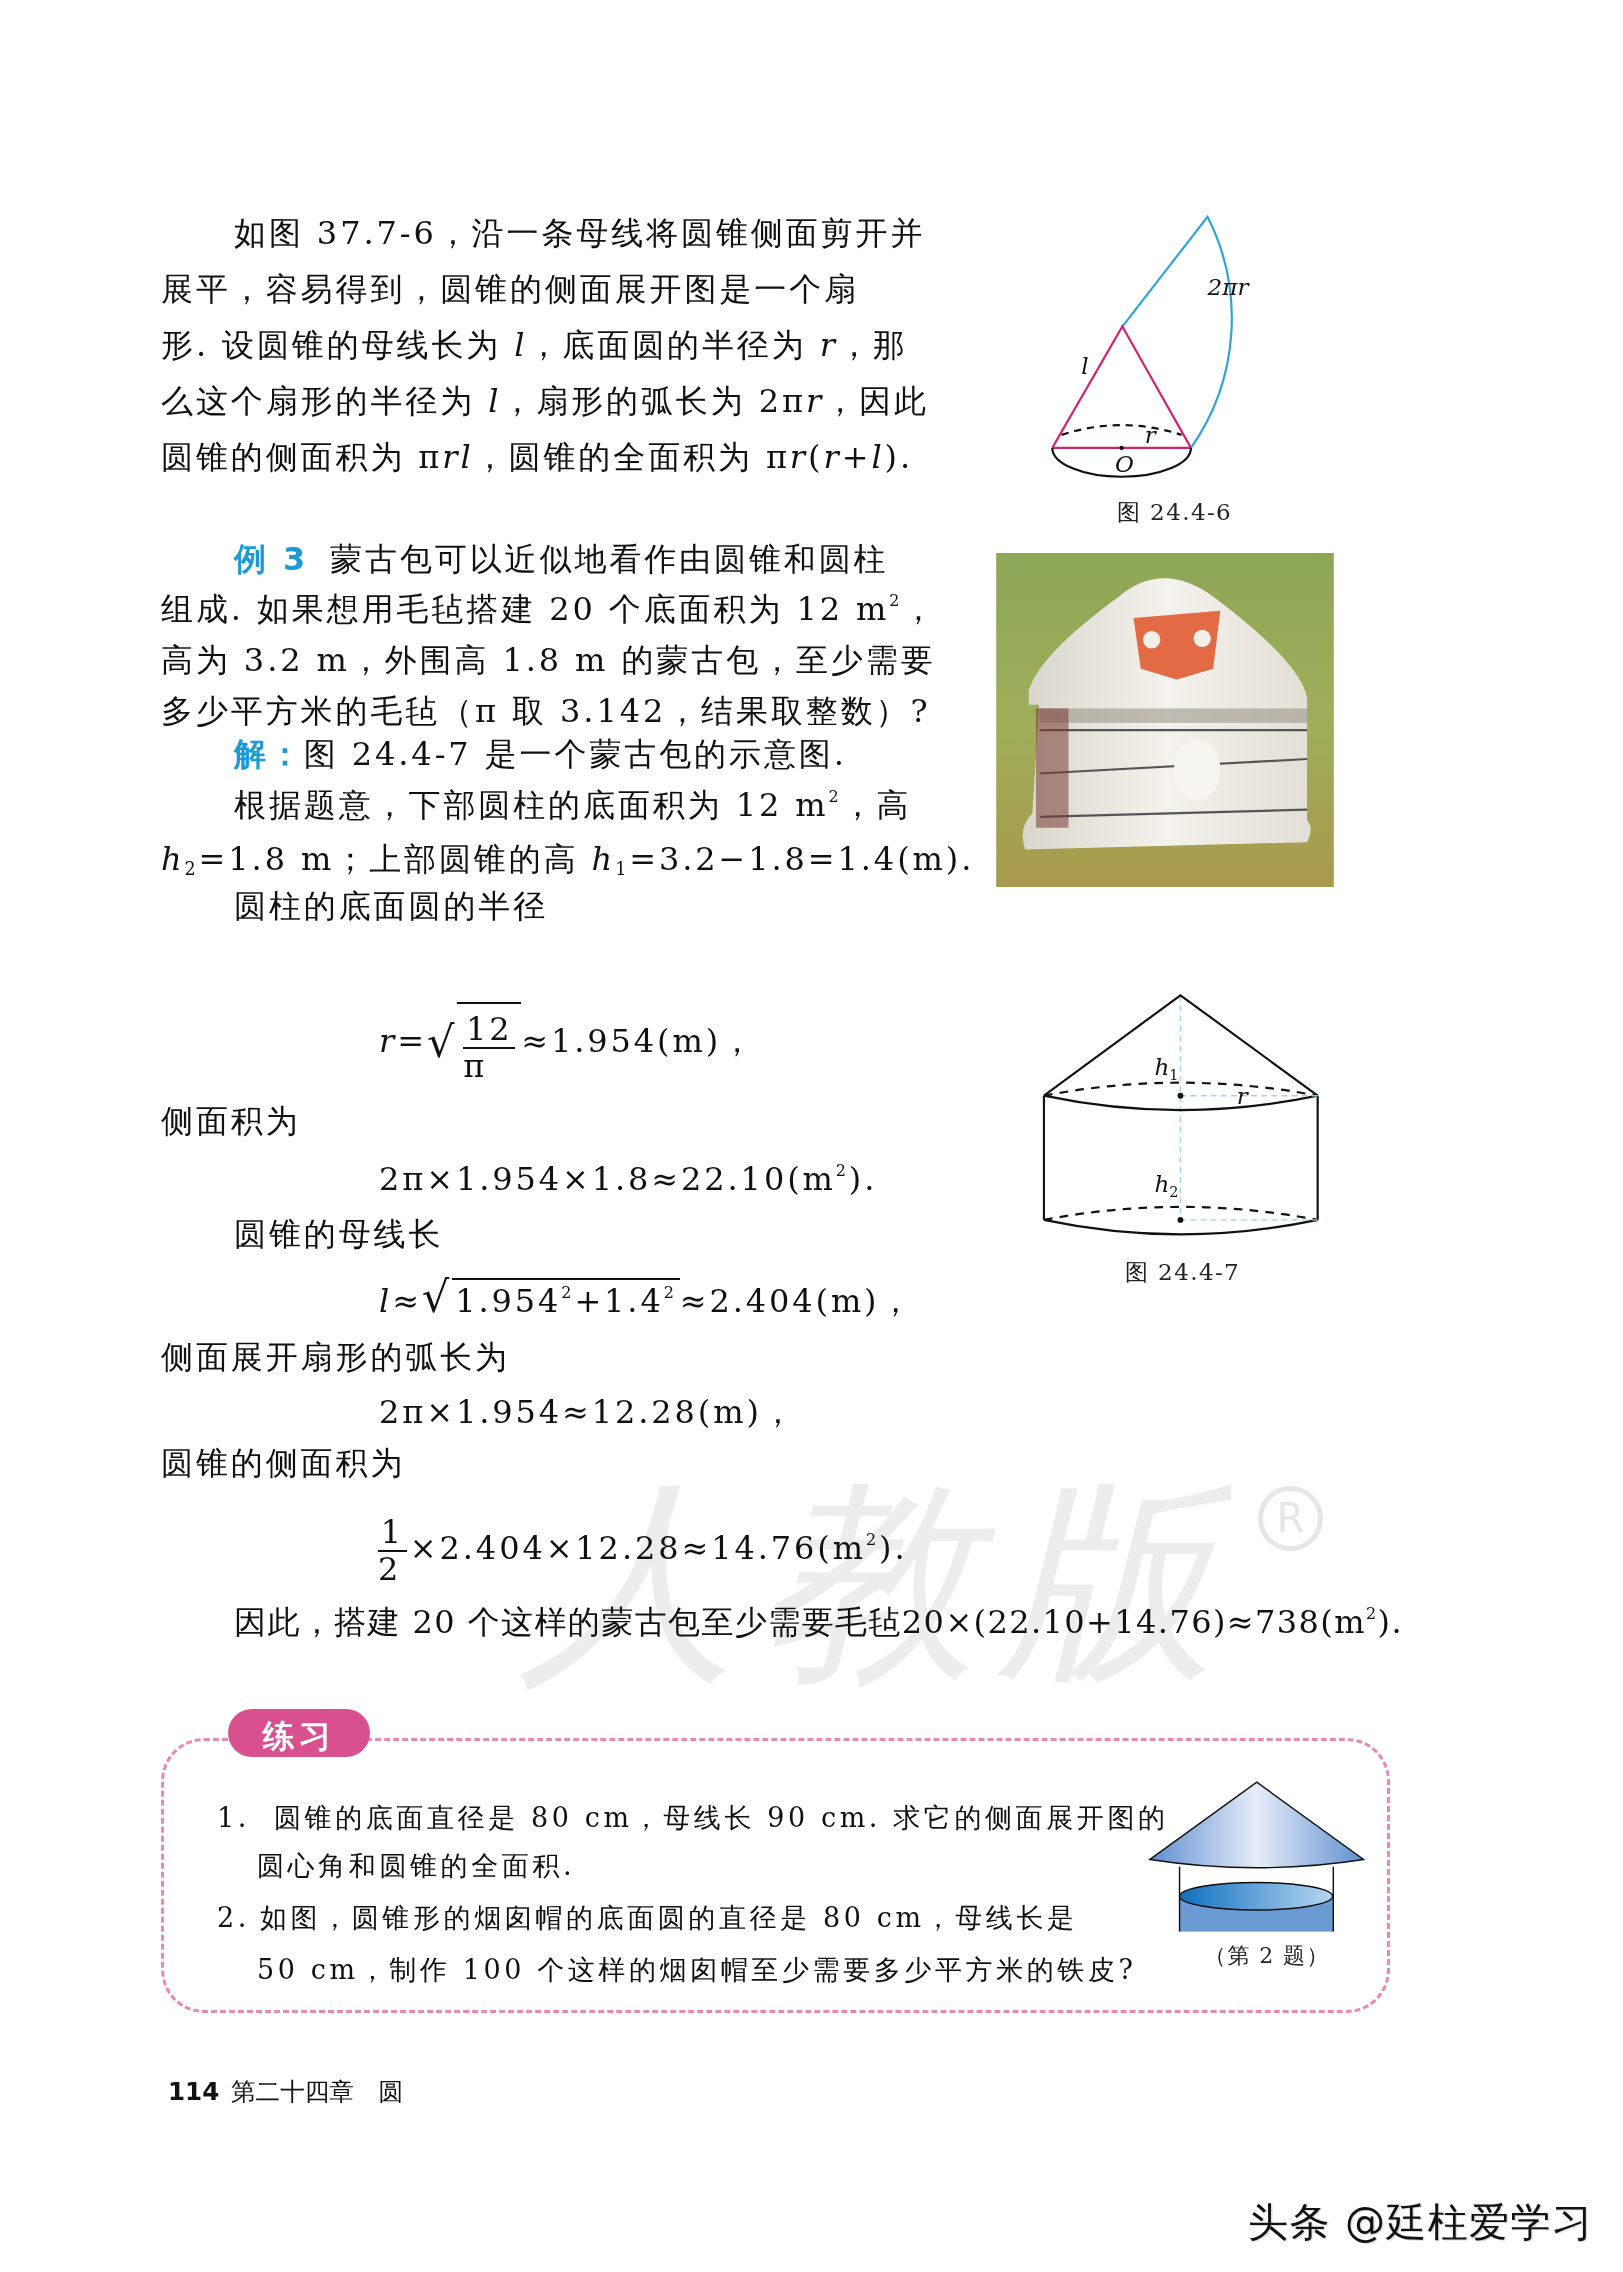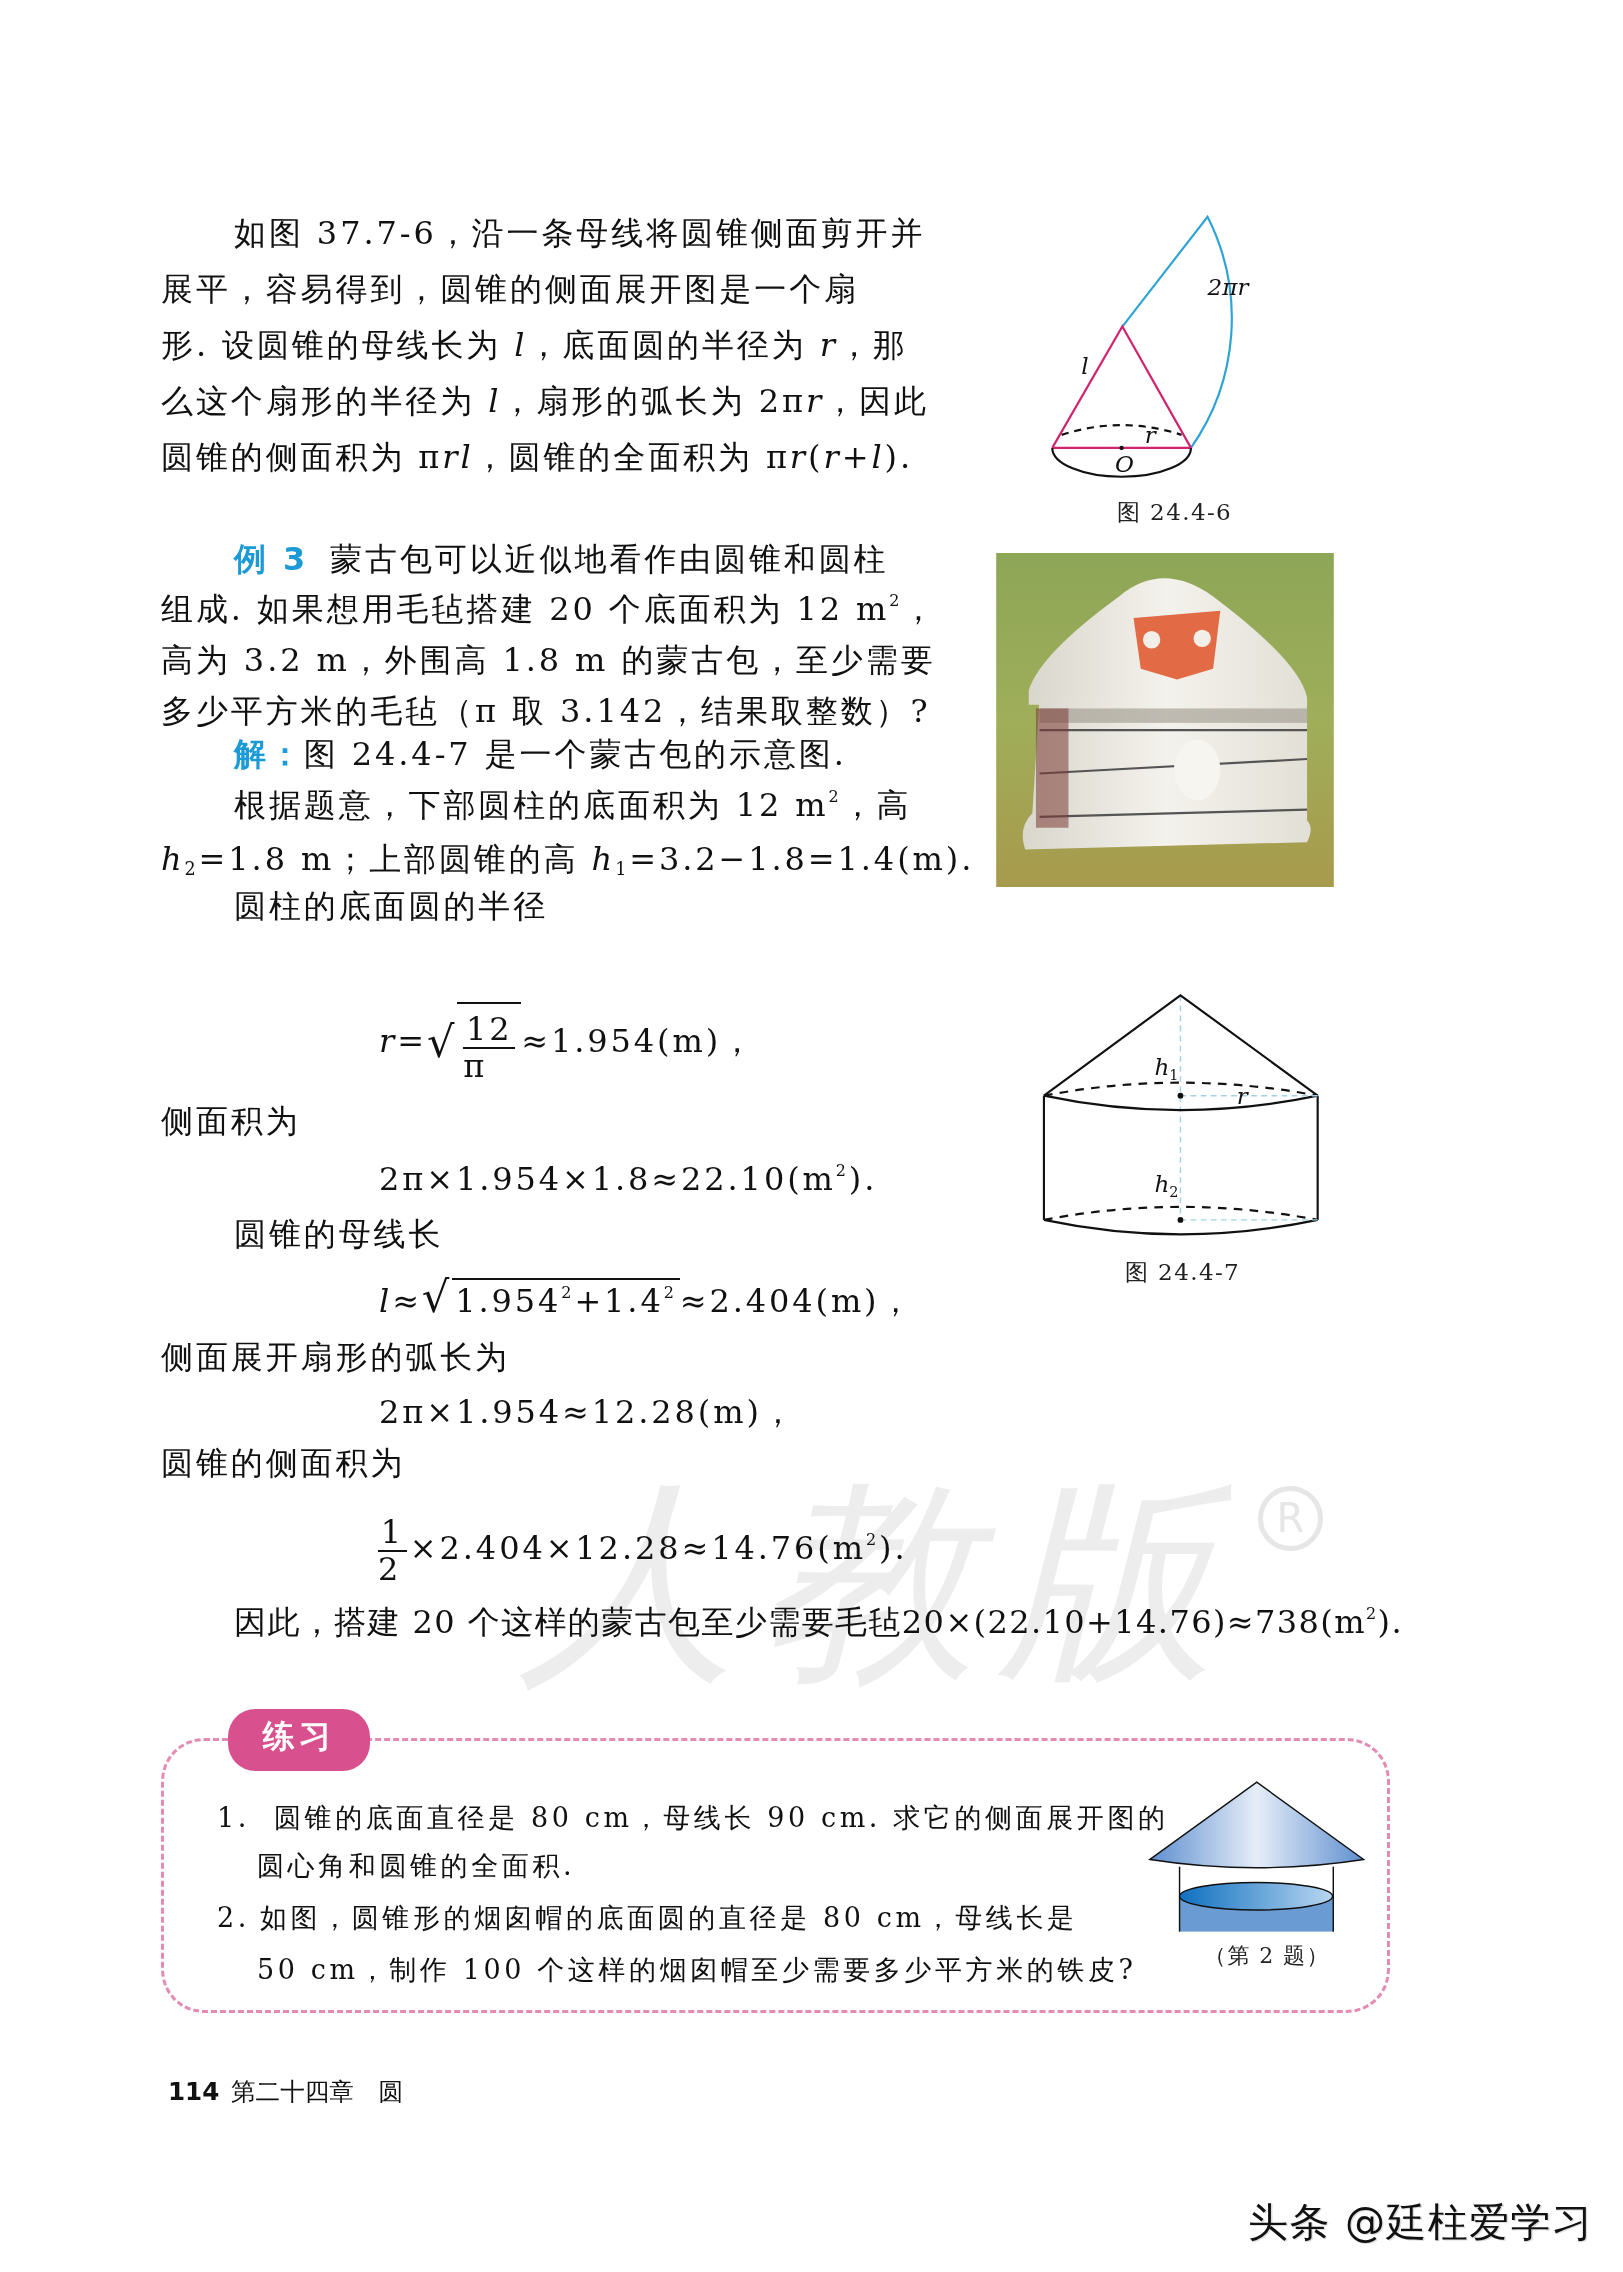--- a/index.html
+++ b/index.html
@@ -18,21 +18,21 @@
   .sqrt { display: inline-block; vertical-align: middle; }
   .sqrt-body { display: inline-block; border-top: 2.2px solid #111; padding: 1.4px 2.9px 0 2.9px; }
   .rad { font-size: 1.35em; }
   .watermark-bg { position: absolute; left: 521px; top: 1439px; font-size: 217px; color: #ececec;
                   font-style: italic; font-family: "DejaVu Serif", serif; letter-spacing: 22px; opacity: 0.9; }
   .reg { position: absolute; left: 1258px; top: 1486px; width: 55px; height: 55px; border: 5.8px solid #e6e6e6;
          border-radius: 50%; color: #e6e6e6; font-size: 40px; text-align: center; line-height: 55px;
          font-family: "DejaVu Sans", sans-serif; }
   .ex-box { position: absolute; left: 161px; top: 1738px; width: 1229px; height: 275px;
             border: 3.6px dashed #e58ab3; border-radius: 43px; box-sizing: border-box; }
-  .ex-pill { position: absolute; left: 228px; top: 1709px; width: 142px; height: 62px; border-radius: 27.5px;
+  .ex-pill { position: absolute; left: 228px; top: 1709px; width: 142px; height: 48px; border-radius: 27.5px;
              background: #d8508d; color: #fff; font-size: 32px; font-weight: bold; text-align: center;
              line-height: 54px; letter-spacing: 4.3px; font-family: "DejaVu Sans", sans-serif; }
   .ex-line { position: absolute; white-space: nowrap; font-size: 27px; line-height: 35px; letter-spacing: 3.6px; }
   .footer { position: absolute; left: 168px; top: 2075px; font-size: 24.6px; white-space: nowrap; }
   .footer .pg { font-family: "DejaVu Sans", sans-serif; font-weight: bold; margin-right: 11.6px; }
   .toutiao { position: absolute; left: 1248px; top: 2195px; font-size: 40px; color: #111;
              font-family: "DejaVu Sans", sans-serif; text-shadow: 1.4px 1.4px 0 #ddd, -0.7px -0.7px 0 #fff;
              white-space: nowrap; letter-spacing: 1.4px; }
   .photo { position: absolute; left: 996px; top: 553px; width: 338px; height: 334px; overflow: hidden; }
 </style>

